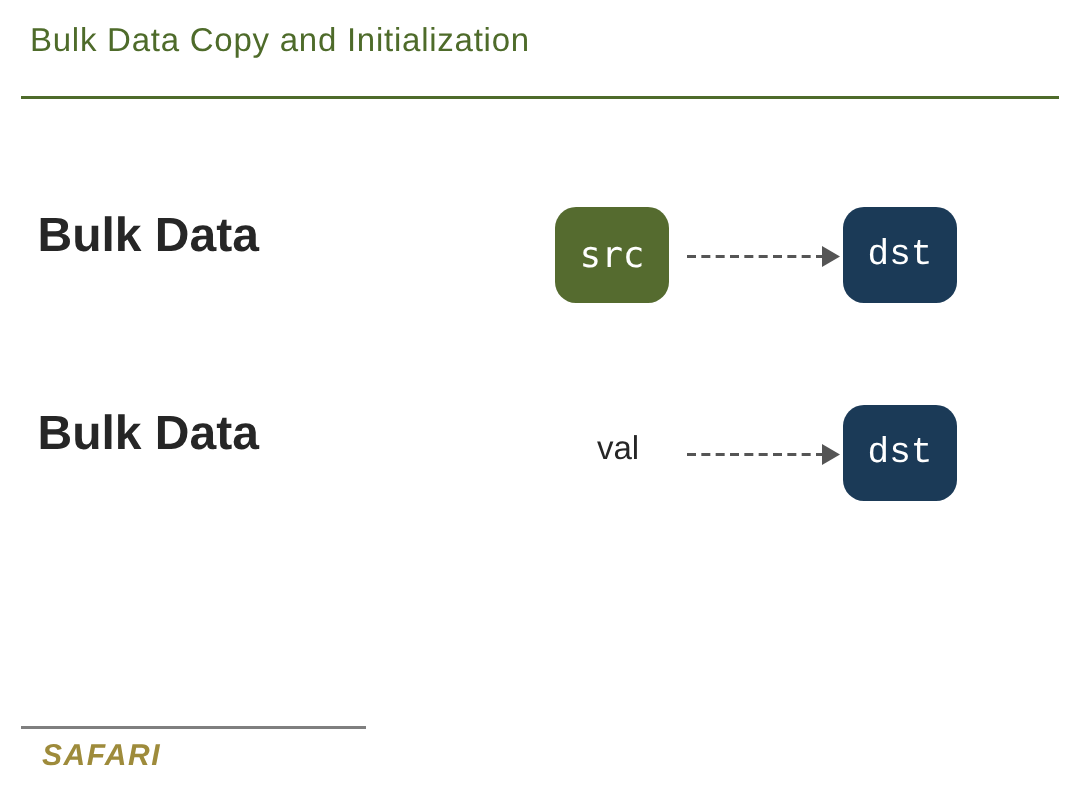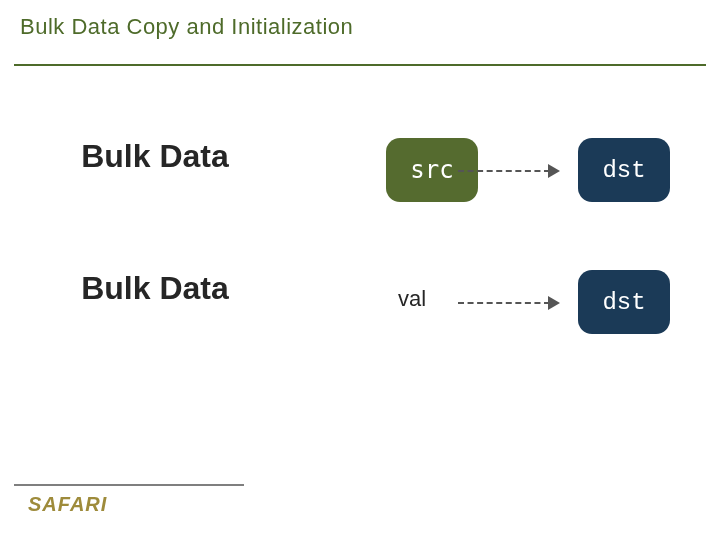--- a/index.html
+++ b/index.html
@@ -54,40 +54,39 @@
     left: 0;
     width: 720px;
   }
   .row1 { top: 138px; }
   .row2 { top: 270px; }
 
   .row-label {
     position: absolute;
     right: 435px;
     width: 260px;
-    text-align: center;
+    text-align: left;
     font-size: 32px;
     font-weight: 700;
     color: #262626;
     line-height: 1.15;
   }
 
   .chip {
     position: absolute;
-    width: 92px;
+    width: 76px;
     height: 64px;
     border-radius: 14px;
     display: flex;
     align-items: center;
     justify-content: center;
     font-family: "Consolas", "Menlo", monospace;
     font-size: 24px;
     color: #ffffff;
     box-sizing: border-box;
-    margin-left: 16px;
   }
   .chip.src { background: #556b2f; left: 370px; }
   .chip.dst { background: #1b3a57; left: 562px; font-family: Liberation Mono, monospace; }
 
   .val {
     position: absolute;
     left: 380px;
     width: 64px;
     text-align: center;
     font-family: Verdana, Geneva, sans-serif;

